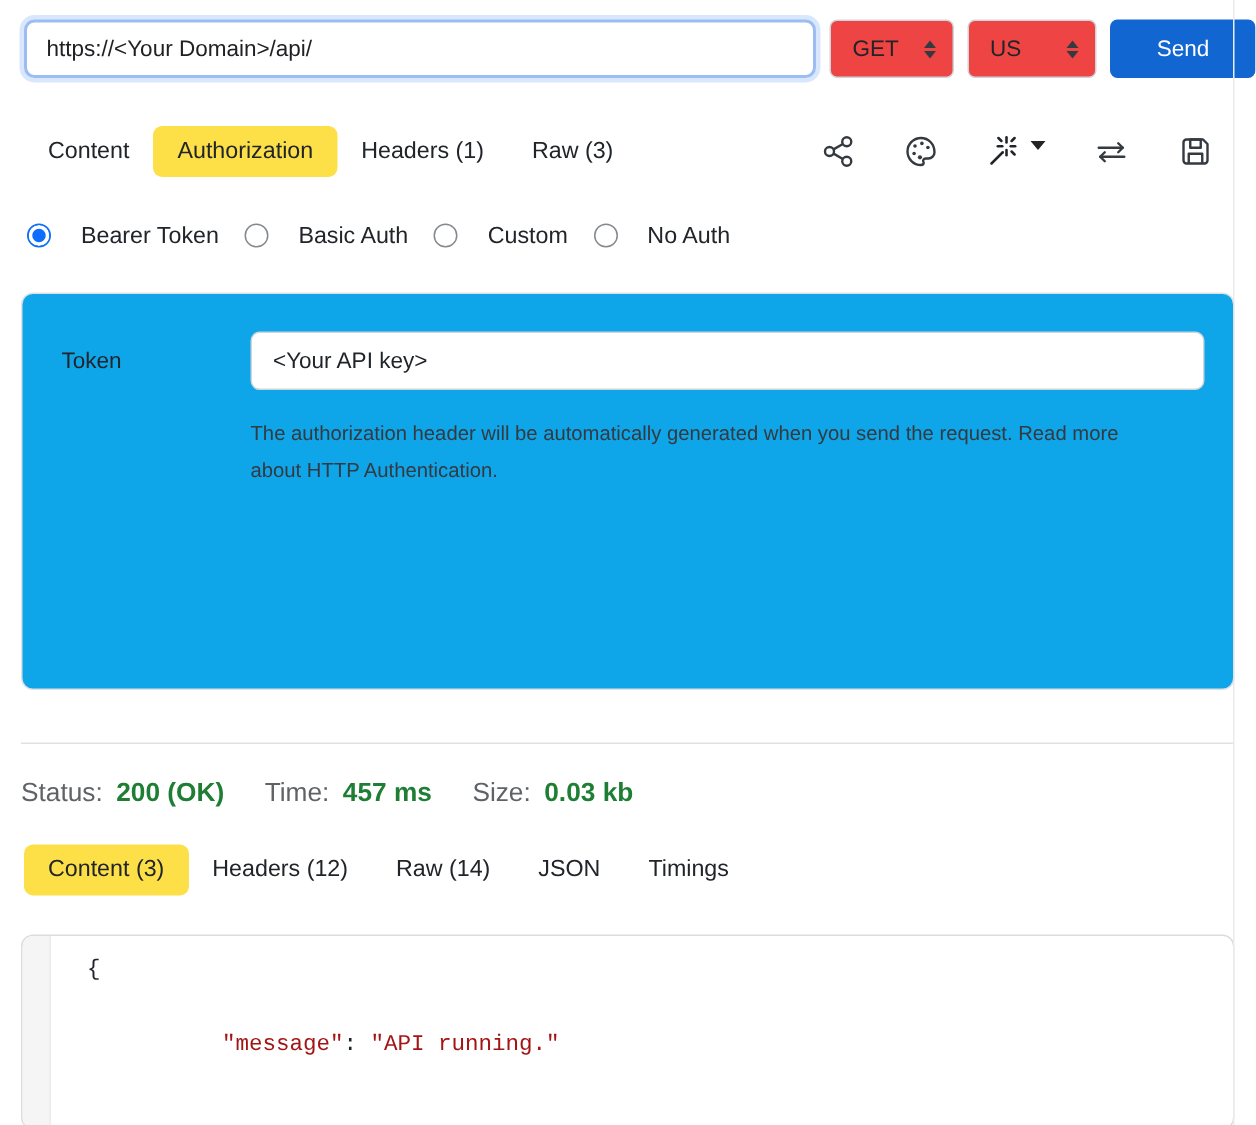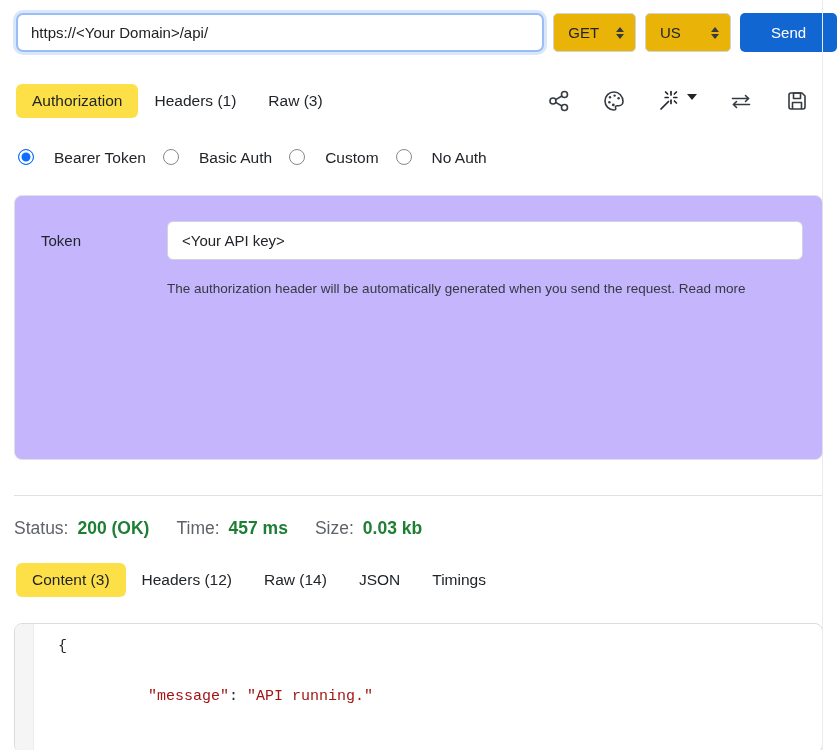--- a/index.html
+++ b/index.html
@@ -12,21 +12,21 @@
 
   
   .row1 { display:flex; margin:13px 0 0 16px; gap:9px; height:39px; align-items:stretch; }
   .url-input {
     width:576px; height:39px; border:2px solid #9bbdf4; border-radius:7px;
     box-shadow:0 0 0 3px rgba(130,175,245,.30);
     padding:0 13px; font-size:15px; color:#202124; outline:none;
     font-family:"Liberation Sans", sans-serif;
   }
   .select {
-    height:39px; border:1px solid #ced4da; border-radius:5px; background:#eab308;
+    height:39px; border:1px solid #ced4da; border-radius:5px; background:#ef4444;
     display:flex; align-items:center; justify-content:space-between;
     padding:0 11px 0 14px; font-size:15px; color:#212529; cursor:pointer;
   }
   .select.method { width:88px; }
   .select.region { width:92px; }
   .updown-icon { display:inline-flex; flex-direction:column; gap:2px; align-items:center; }
   .updown-icon i { width:0; height:0; border-left:4px solid transparent; border-right:4px solid transparent; display:block; }
   .updown-icon .up { border-bottom:5px solid #343a40; }
   .updown-icon .dn { border-top:5px solid #343a40; }
   .send-btn {
@@ -44,21 +44,21 @@
   .caret-down { width:0; height:0; border-left:5px solid transparent; border-right:5px solid transparent; border-top:6px solid #212529; margin:-8px 0 0 4px; }
 
   
   .radio-row { display:flex; align-items:center; margin:31px 0 0 18px; gap:17px; font-size:15.5px; }
   .radio-opt { display:flex; gap:20px; cursor:pointer; }
   .radio { width:16px; height:16px; border-radius:50%; flex:0 0 auto; }
   .radio.checked { background:#0d6efd; border:1px solid #0d6efd; box-shadow:inset 0 0 0 2.5px #ffffff; }
   .radio.unchecked { background:#fff; border:1px solid #85898d; }
 
   
-  .panel { position:relative; margin:28px 14px 0 14px; height:265px; border:1px solid #dee2e6; border-radius:8px; background:#c4b5fd; }
+  .panel { position:relative; margin:28px 14px 0 14px; height:265px; border:1px solid #dee2e6; border-radius:8px; background:#0ea5e9; }
   .token-label { position:absolute; left:26px; top:36px; font-size:15px; color:#212529; }
   .token-input {
     position:absolute; left:152px; top:25px; width:636px; height:39px;
     border:1px solid #ced4da; border-radius:6px; padding:0 14px; font-size:15px;
     color:#212529; outline:none; font-family:"Liberation Sans", sans-serif;
   }
   .helper { position:absolute; left:152px; top:80px; font-size:13.5px; line-height:25px; color:#343a40; }
   .helper span { display:block; }
 
   .divider { margin:35px 14px 0 14px; border-top:1px solid #dee2e6; height:0; }
@@ -101,20 +101,21 @@
     <span>US</span>
     <span class="updown-icon">
         <i class="up"></i>
         <i class="dn"></i>
       </span>
   </div>
   <button class="send-btn">Send</button>
 </div>
 
 <div class="tabs-row">
+  <div class="tab">Content</div>
   <div class="tab active">Authorization</div>
   <div class="tab">Headers (1)</div>
   <div class="tab">Raw (3)</div>
 
   <div class="toolbar">
     <span class="icon-btn">
       <svg width="24" height="24" viewBox="0 0 24 24" fill="none" stroke="#343a40" stroke-width="1.6">
         <circle cx="6" cy="12" r="3"></circle>
           <circle cx="17.5" cy="5.5" r="3"></circle>
           <circle cx="17.5" cy="18.5" r="3"></circle>
@@ -180,20 +181,21 @@
     <span class="radio unchecked"></span>
     <span>No Auth</span>
   </span>
 </div>
 
 <div class="panel">
   <span class="token-label">Token</span>
   <input class="token-input" type="text" value="&lt;Your API key&gt;" style="">
   <div class="helper">
     <span>The authorization header will be automatically generated when you send the request. Read more</span>
+    <span>about HTTP Authentication.</span>
   </div>
 </div>
 
 <div class="divider"></div>
 
 <div class="status-row">
   <span class="pair">
     <span class="status-label">Status:</span>
     <span class="status-value">200 (OK)</span>
   </span>

